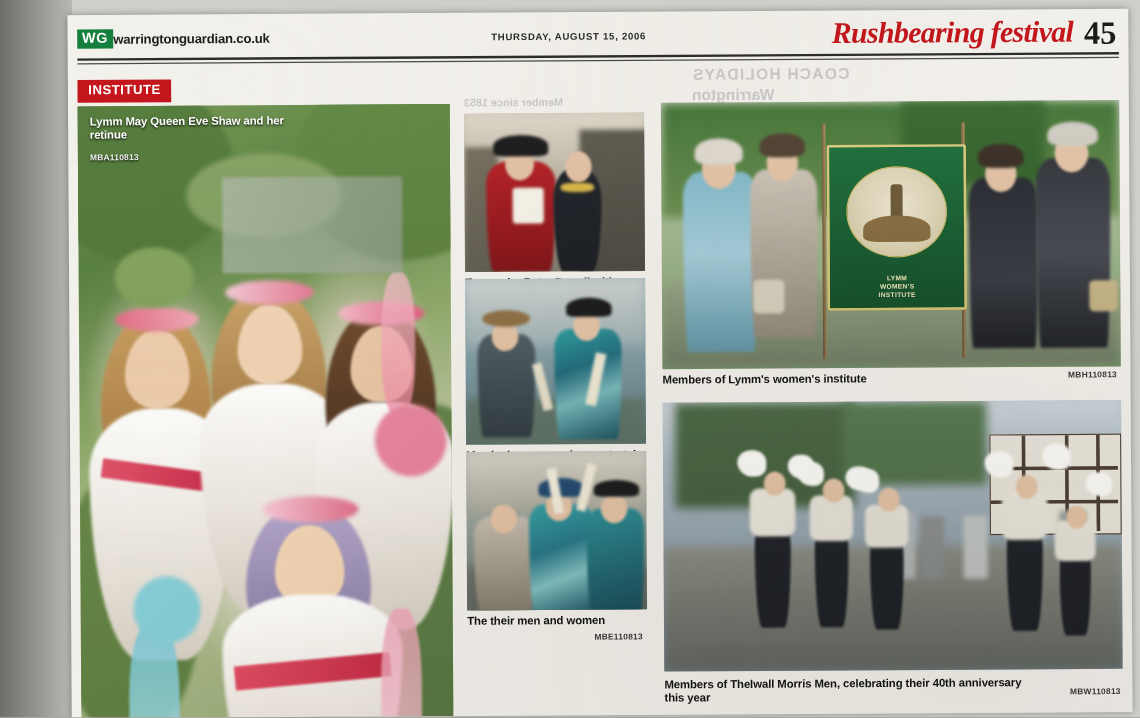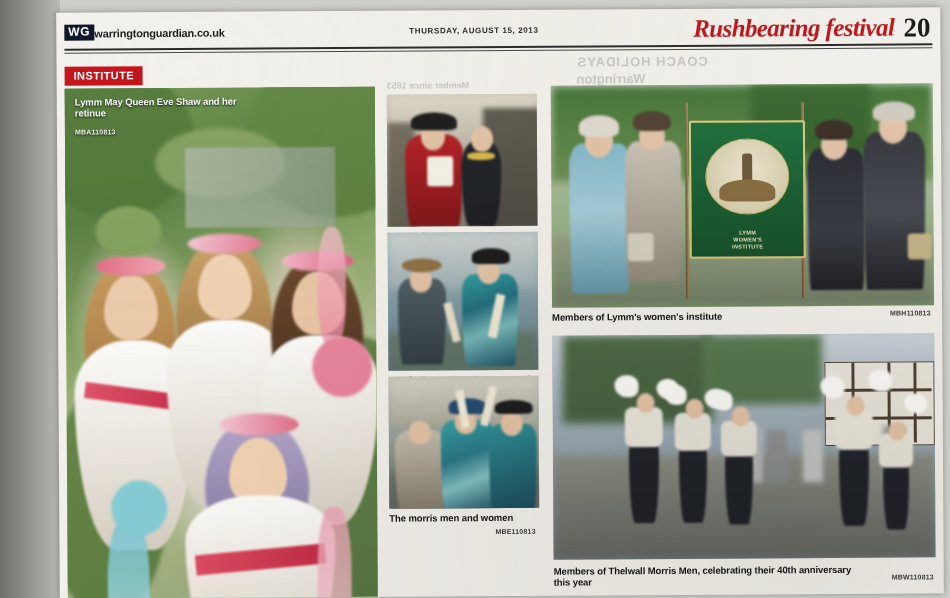--- a/index.html
+++ b/index.html
@@ -57,21 +57,21 @@
     position: absolute;
     left: 8px;
     top: 12px;
     right: 8px;
     height: 28px;
   }
   .wg-logo {
     position: absolute;
     left: 0;
     top: 0;
-    background: #0f172a;
+    background: #15803d;
     color: #fff;
     font-weight: bold;
     font-size: 12px;
     letter-spacing: .5px;
     padding: 2px 4px 3px 4px;
     line-height: 11px;
   }
   .wg-url {
     position: absolute;
     left: 30px;
@@ -323,23 +323,23 @@
 
 <div id="page">
 
   <div class="left-edge"></div>
 
   <div id="sheet">
 
     <div class="masthead">
       <div class="wg-logo">WG</div>
       <div class="wg-url">warringtonguardian.co.uk</div>
-      <div class="issue-date">THURSDAY, AUGUST 15, 2013</div>
+      <div class="issue-date">THURSDAY, AUGUST 15, 2006</div>
       <div class="section-title">Rushbearing festival</div>
-      <div class="page-number">20</div>
+      <div class="page-number">45</div>
     </div>
     <div class="rule"></div>
     <div class="rule thin"></div>
 
     <div class="ghost g1">COACH HOLIDAYS</div>
     <div class="ghost g2">Warrington</div>
     <div class="ghost g3">Member since 1853</div>
 
     <div class="procession-flag">INSTITUTE</div>
 
@@ -441,21 +441,21 @@
       <div class="blur-shape" style="left:60px;top:22px;width:38px;height:16px;background:#23486b;border-radius:50% 50% 20% 20%;"></div>
 
       <div class="blur-shape" style="left:100px;top:48px;width:48px;height:88px;background:linear-gradient(160deg,#2f8e95,#1d5565);border-radius:22% 22% 8% 8%/18% 18% 82% 82%;"></div>
       <div class="face" style="left:112px;top:36px;width:22px;height:24px;"></div>
       <div class="blur-shape" style="left:106px;top:24px;width:38px;height:14px;background:#1b1b1b;border-radius:50% 50% 20% 20%;"></div>
 
       <div class="blur-shape" style="left:70px;top:14px;width:8px;height:38px;background:#f2ecda;transform:rotate(-10deg);"></div>
       <div class="blur-shape" style="left:96px;top:10px;width:8px;height:40px;background:#efe8d5;transform:rotate(14deg);"></div>
       <div class="grain"></div>
     </div>
-    <div class="caption" style="left:330px; top:502px; width:150px;">The morris men and women</div>
+    <div class="caption" style="left:330px; top:502px; width:150px;">The their men and women</div>
     <div class="credit" style="left:436px; top:518px;">MBE110813</div>
 
     <div class="photo" id="photo-wi">
 
       <div class="blur-shape softer" style="left:0;top:0;width:382px;height:96px;background:linear-gradient(180deg,#3f6b33,#6b8f52);"></div>
       <div class="blur-shape softer" style="left:200px;top:0px;width:120px;height:70px;background:#37622e;"></div>
       <div class="blur-shape softer" style="left:0;top:150px;width:382px;height:72px;background:linear-gradient(180deg,#9aa68a,#7e8a72);"></div>
 
       <div class="blur-shape" style="left:18px;top:58px;width:62px;height:150px;background:linear-gradient(180deg,#7fb7c9 0%, #a8cfdb 45%, #6f9fae 100%);border-radius:22% 22% 6% 6%/14% 14% 86% 86%;"></div>
       <div class="face" style="left:34px;top:40px;width:28px;height:32px;"></div>

